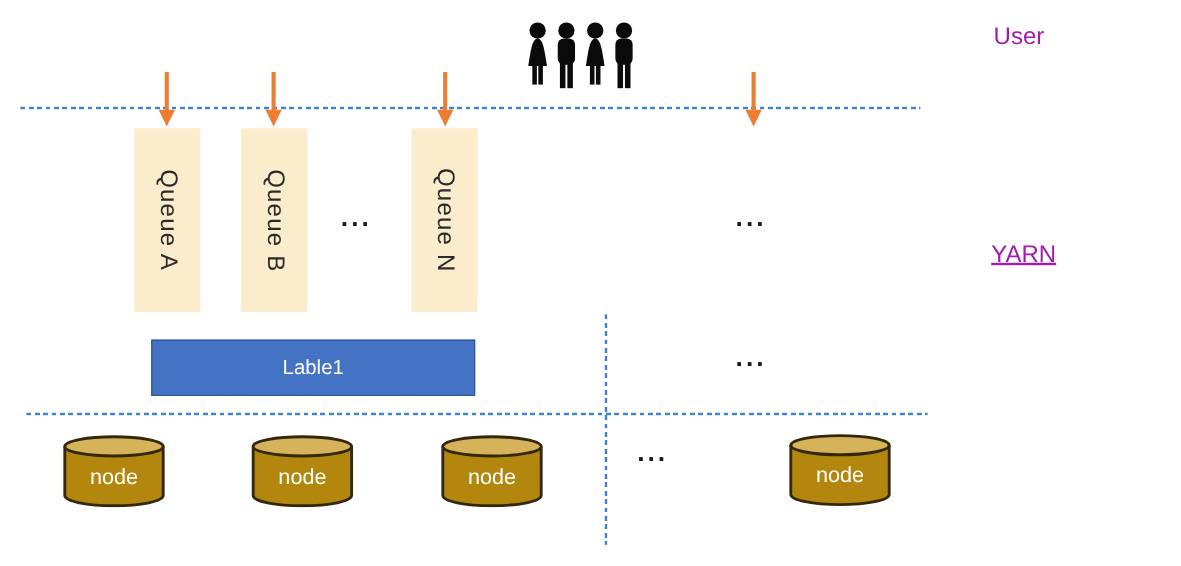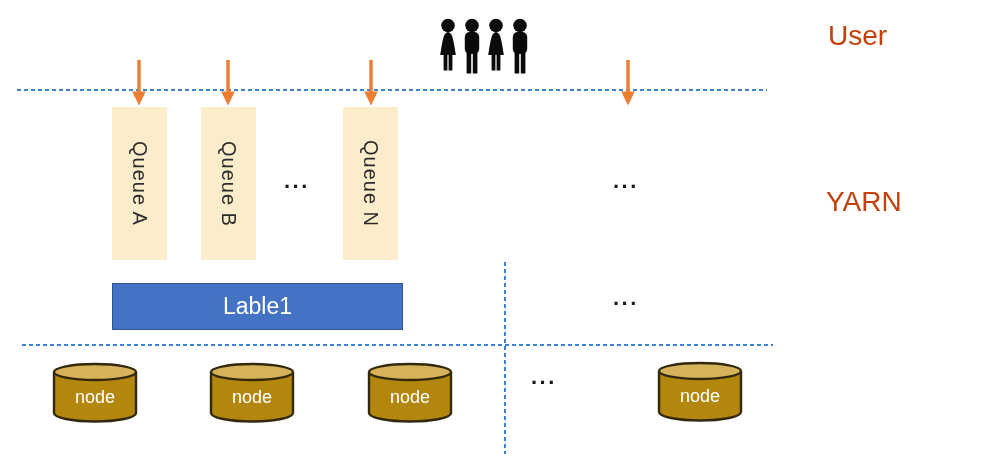--- a/index.html
+++ b/index.html
@@ -1,23 +1,23 @@
 <!DOCTYPE html>
 <html><head>
 <meta charset="utf-8">
 <style>
   html,body{margin:0;padding:0;background:#ffffff;}
   .canvas{
     position:relative;width:984px;height:472px;background:#ffffff;
     font-family:"Liberation Sans",sans-serif;overflow:hidden;
   }
   
-  .side-label{position:absolute;color:#c2410c;font-size:28px;white-space:pre-line;}
+  .side-label{position:absolute;color:#a21caf;font-size:20px;white-space:pre-line;}
   .lbl-user{left:828px;top:20px;}
-  .lbl-yarn{left:826px;top:186px;}
+  .lbl-yarn{left:826px;top:201px;text-decoration:underline;}
   .lbl-phys{left:826px;top:347px;width:140px;line-height:1.32;}
 
   
   .hline{position:absolute;height:2px;
     background:repeating-linear-gradient(90deg,#3B82D0 0 4px,transparent 4px 7px);}
   .line-top{left:17px;top:89px;width:750px;}
   .line-bottom{left:22px;top:344px;width:751px;}
   .vline{position:absolute;width:2px;left:504px;top:262px;height:192px;
     background:repeating-linear-gradient(180deg,#3B82D0 0 4px,transparent 4px 7px);}
 
@@ -33,24 +33,24 @@
 
   
   .ellipsis{position:absolute;font-size:22px;font-weight:700;color:#1a1a1a;
     letter-spacing:2.5px;}
   .e-queues{left:284px;top:168px;}
   .e-yarn{left:613px;top:168px;}
   .e-label{left:613px;top:285px;}
   .e-nodes{left:531px;top:364px;}
 
   
-  .label1{position:absolute;left:112px;top:283px;width:291px;height:47px;
+  .label1{position:absolute;left:126px;top:283px;width:270px;height:47px;
     background:#4472C4;border:1.5px solid #2F5597;box-sizing:border-box;
     display:flex;align-items:center;justify-content:center;
-    color:#ffffff;font-size:23px;}
+    color:#ffffff;font-size:17px;}
 
   
   .node-cyl{position:absolute;width:86px;height:61px;}
   .n1{left:52px;top:362px;} .n2{left:209px;top:362px;}
   .n3{left:367px;top:362px;} .n4{left:657px;top:361px;}
   .node-cyl text{font-family:"Liberation Sans",sans-serif;}
 
   .people{position:absolute;left:437px;top:17px;width:96px;height:61px;}
 </style>
 </head>

